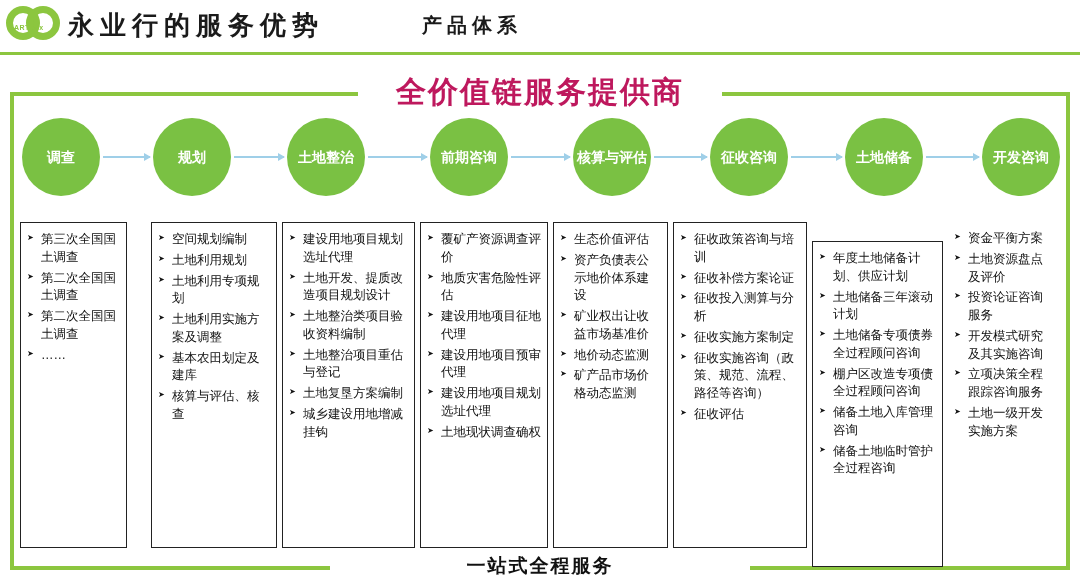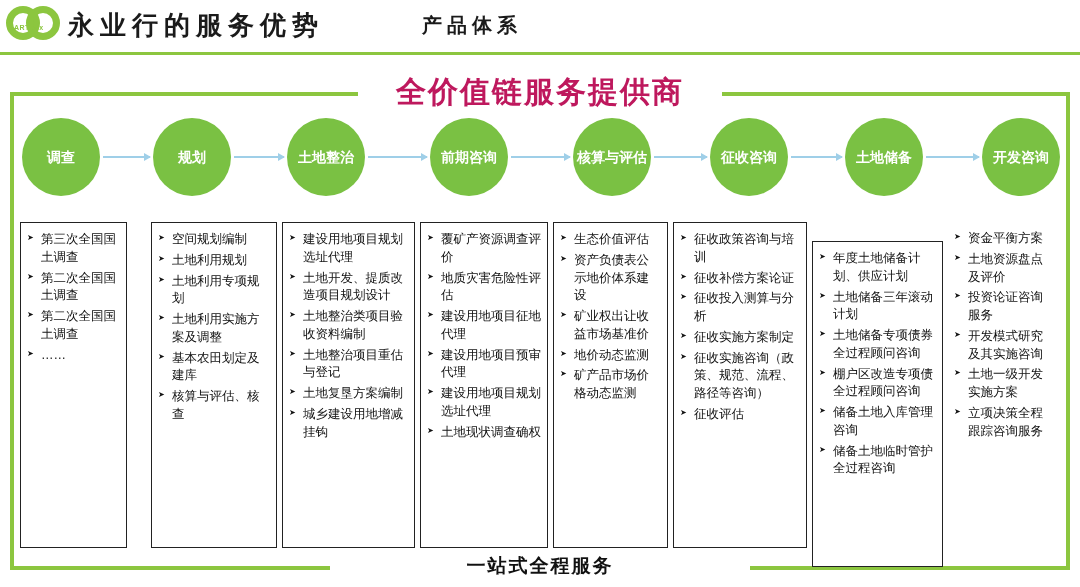--- a/index.html
+++ b/index.html
@@ -214,16 +214,16 @@
       <div class="item">土地储备专项债券全过程顾问咨询</div>
       <div class="item">棚户区改造专项债全过程顾问咨询</div>
       <div class="item">储备土地入库管理咨询</div>
       <div class="item">储备土地临时管护全过程咨询</div>
     </div>
     <div class="col nb" style="left: 928px; width: 112px;">
       <div class="item">资金平衡方案</div>
       <div class="item">土地资源盘点及评价</div>
       <div class="item">投资论证咨询服务</div>
       <div class="item">开发模式研究及其实施咨询</div>
+      <div class="item">立项决策全程跟踪咨询服务</div>
       <div class="item">土地一级开发实施方案</div>
-      <div class="item">立项决策全程跟踪咨询服务</div>
     </div>
   </div>
 
 </body></html>

